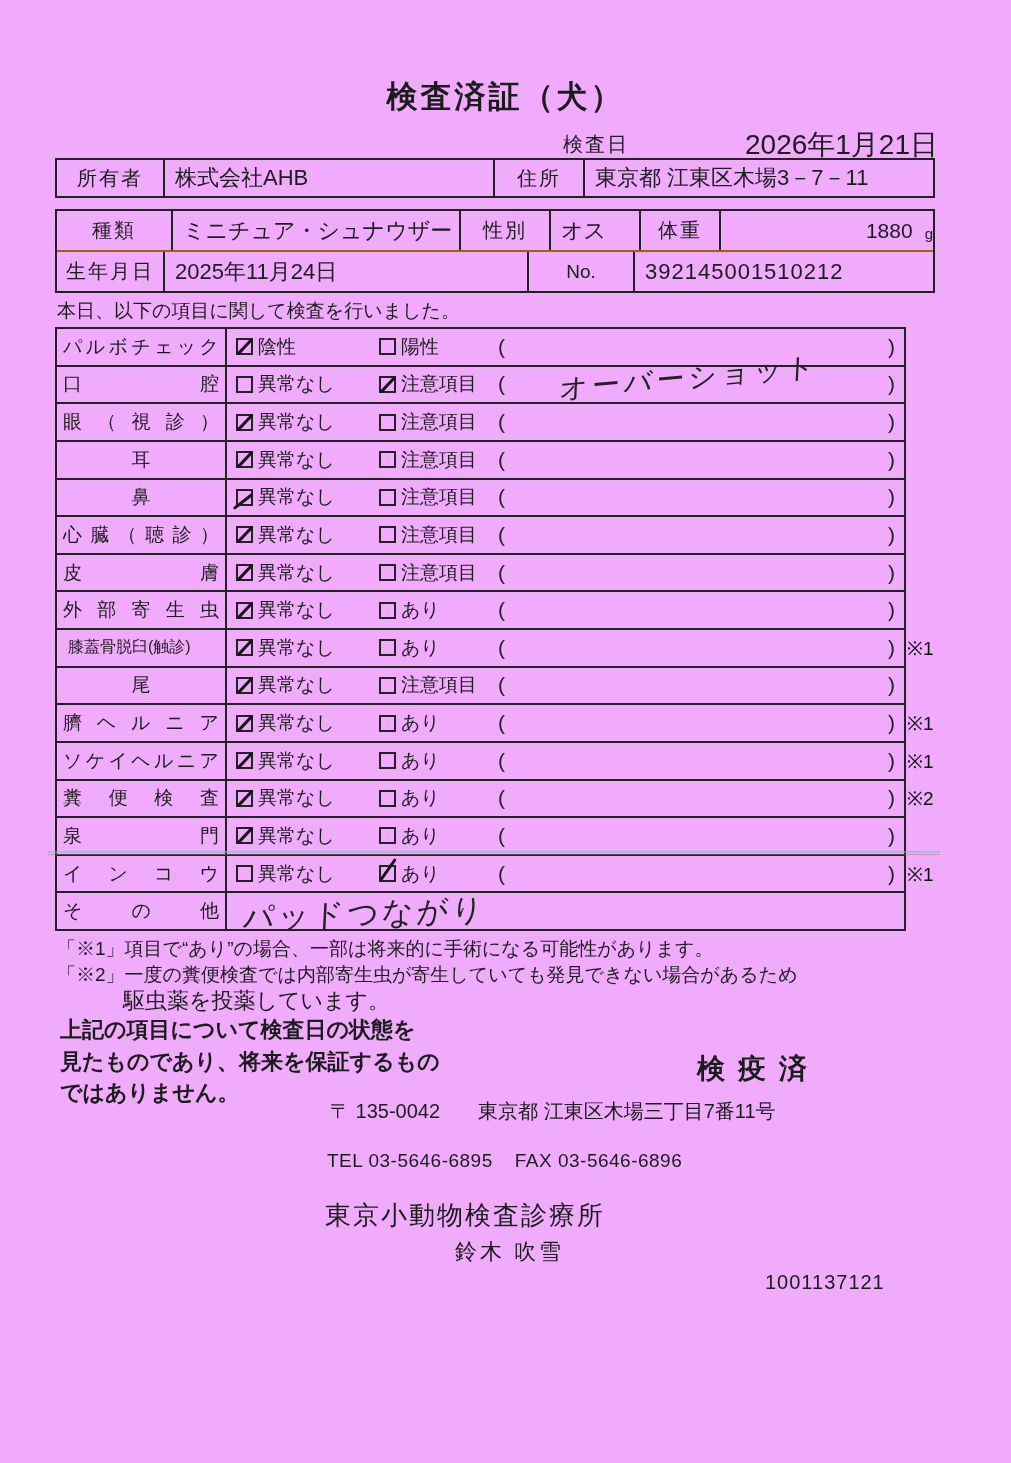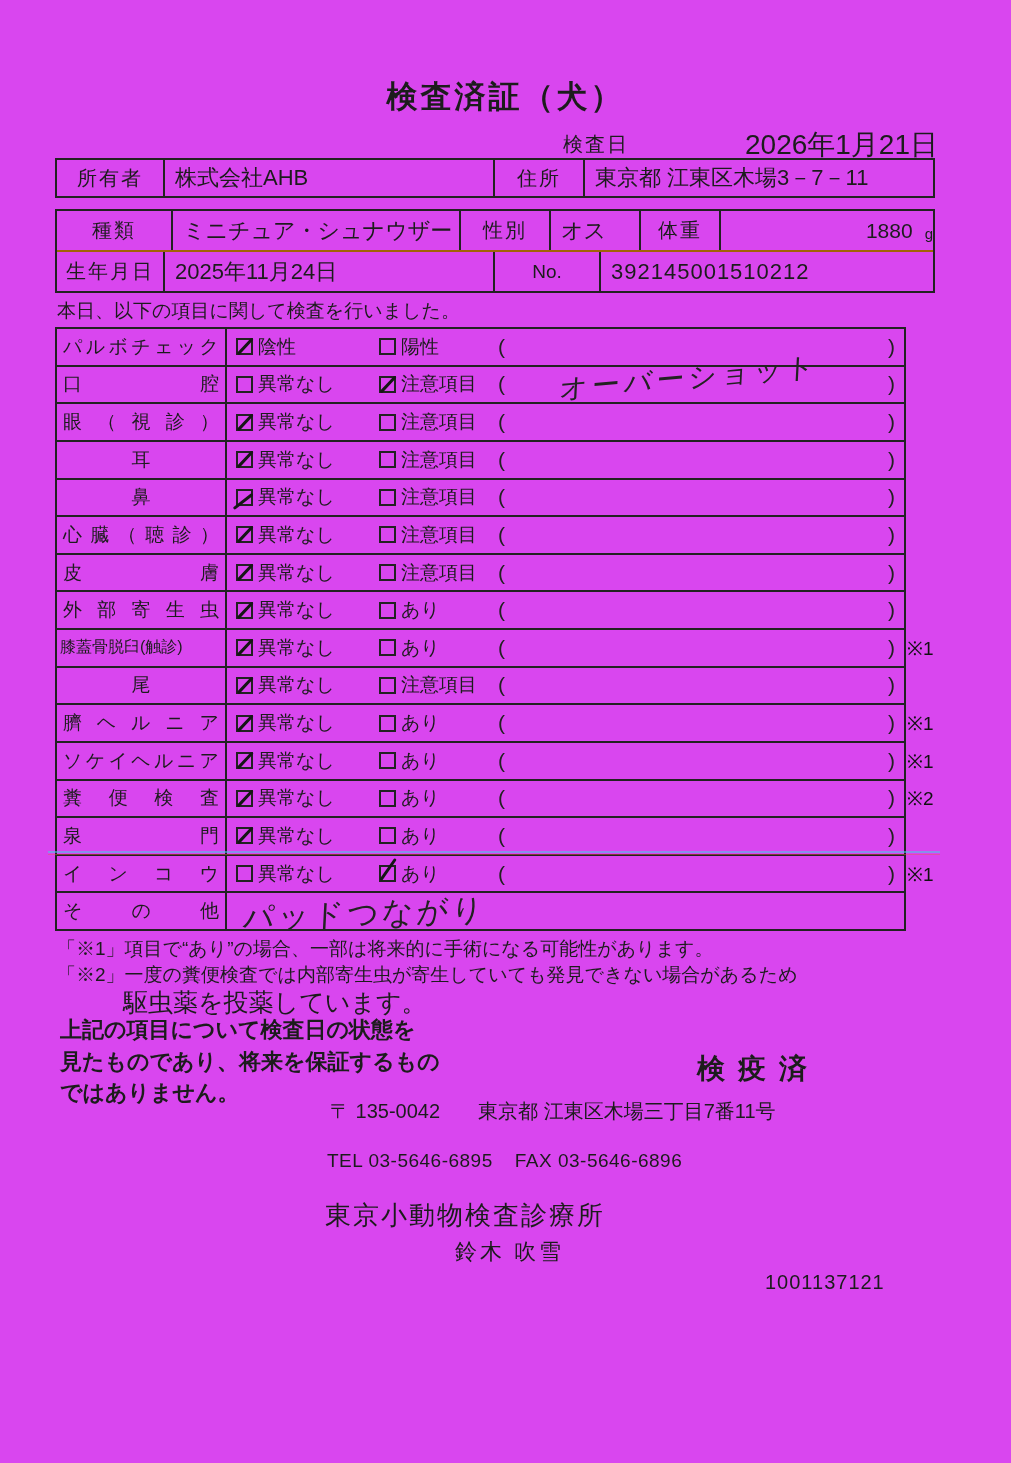--- a/index.html
+++ b/index.html
@@ -1,17 +1,17 @@
 <!DOCTYPE html>
 <html><head>
 <meta charset="utf-8">
 <style>
   html,body{margin:0;padding:0;background:#e8e8e8;}
   .page{
-    position:relative;width:1011px;height:1463px;background:#d946ef;
+    position:relative;width:1011px;height:1463px;background:#f0abfc;
     font-family:"Liberation Sans",sans-serif;color:#1c1c1c;overflow:hidden;
     margin:0 auto;
   }
   .abs{position:absolute;}
 
   
   .doc-title{left:0;right:0;top:76px;text-align:center;font-size:31px;font-weight:600;letter-spacing:3px;}
   .insp-date-label{left:563px;top:131px;font-size:20px;letter-spacing:2px;}
   .insp-date-value{top:126px;right:73px;font-size:28px;}
 
@@ -30,21 +30,21 @@
 
   .intro-line{left:57px;top:298px;font-size:19px;}
 
   
   .checklist{left:55px;top:327px;width:851px;height:604px;border:2px solid #222;box-sizing:border-box;display:flex;flex-direction:column;}
   .row{display:flex;flex:1;position:relative;}
   .row + .row{border-top:2px solid #222;}
   .row-label{width:170px;box-sizing:border-box;border-right:2px solid #222;display:flex;align-items:center;padding:0 6px;font-size:19px;}
   .row-label.spread{justify-content:space-between;}
   .row-label.center{justify-content:center;}
-  .row-label.tight{font-size:16px;letter-spacing:0;justify-content:flex-start;padding-left:3px;}
+  .row-label.tight{font-size:16px;letter-spacing:0;justify-content:flex-start;padding-left:11px;}
   .row-opts{flex:1;display:flex;align-items:center;position:relative;font-size:19px;}
   .cb{width:13px;height:13px;border:2px solid #222;flex:none;position:relative;margin-left:9px;}
   .cb.checked::after{content:"";position:absolute;width:22px;height:2.6px;background:#161616;left:-4px;top:5px;transform:rotate(-47deg);border-radius:2px;}
   .cb.checked.check-low::after{width:24px;left:-7px;top:9px;transform:rotate(-38deg);}
   .cb.checked.check-high::after{width:26px;left:-6px;top:1px;transform:rotate(-55deg);}
   .opt1{width:112px;margin-left:5px;}
   .opt2{width:97px;margin-left:5px;}
   .paren{font-size:21px;color:#222;}
   .paren.close{margin-right:9px;}
   .spacer{flex:1;}
@@ -55,21 +55,21 @@
   .hw-inline{left:332px;top:-8px;font-size:28px;transform:rotate(-5deg) skewX(-8deg);letter-spacing:4px;}
   .hw-other{left:16px;top:0px;font-size:31px;transform:rotate(-2deg) skewX(-5deg);letter-spacing:3px;}
 
   
   .scanline-cyan{left:48px;top:851px;width:892px;height:2.4px;background:rgba(70,205,230,0.55);}
   .scanline-red{left:48px;top:854px;width:892px;height:1.3px;background:rgba(235,90,80,0.45);}
 
   
   .footnote1{left:57px;top:936px;font-size:19px;}
   .footnote2a{left:57px;top:962px;font-size:19px;}
-  .footnote2b{left:123px;top:986px;font-size:25px;}
+  .footnote2b{left:123px;top:986px;font-size:22px;}
 
   .disclaimer{left:60px;top:1014px;font-size:22px;font-weight:700;line-height:31.5px;}
   .stamp{left:697px;top:1050px;font-size:28px;font-weight:600;letter-spacing:13px;}
 
   .postal-line{left:330px;top:1098px;display:flex;gap:38px;font-size:20px;}
   .tel-line{left:327px;top:1150px;display:flex;gap:22px;font-size:19px;letter-spacing:0.5px;}
   .clinic-name{left:325px;top:1198px;font-size:26px;letter-spacing:2px;}
   .vet-name{left:455px;top:1237px;font-size:22px;letter-spacing:3px;}
   .serial{left:765px;top:1271px;font-size:20px;letter-spacing:1px;}
 </style>
@@ -99,21 +99,21 @@
       <div class="cell lab" style="width:90px">性別</div>
       <div class="cell val" style="width:90px">オス</div>
       <div class="cell lab" style="width:80px">体重</div>
       <div class="cell val last weight-cell">
         <span class="weight-num">1880</span>
         <span class="weight-unit">g</span>
       </div>
     </div>
     <div class="itr">
       <div class="cell lab" style="width:108px">生年月日</div>
-      <div class="cell val" style="width:330px">2025年11月24日</div>
+      <div class="cell val" style="width:364px">2025年11月24日</div>
       <div class="cell lab" style="width:106px;font-size:19px;letter-spacing:0;">No.</div>
       <div class="cell val last" style="letter-spacing:1px;">392145001510212</div>
     </div>
   </div>
 
   <div class="abs intro-line">本日、以下の項目に関して検査を行いました。</div>
 
   <div class="abs checklist">
       <div class="row">
         <div class="row-label spread">

